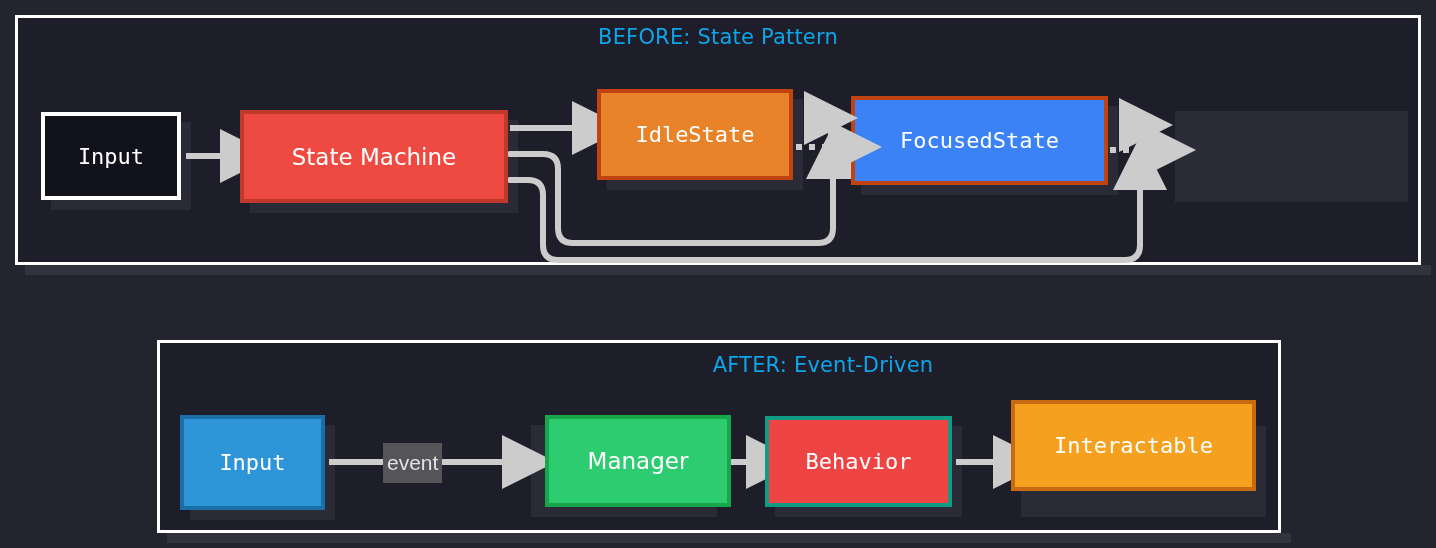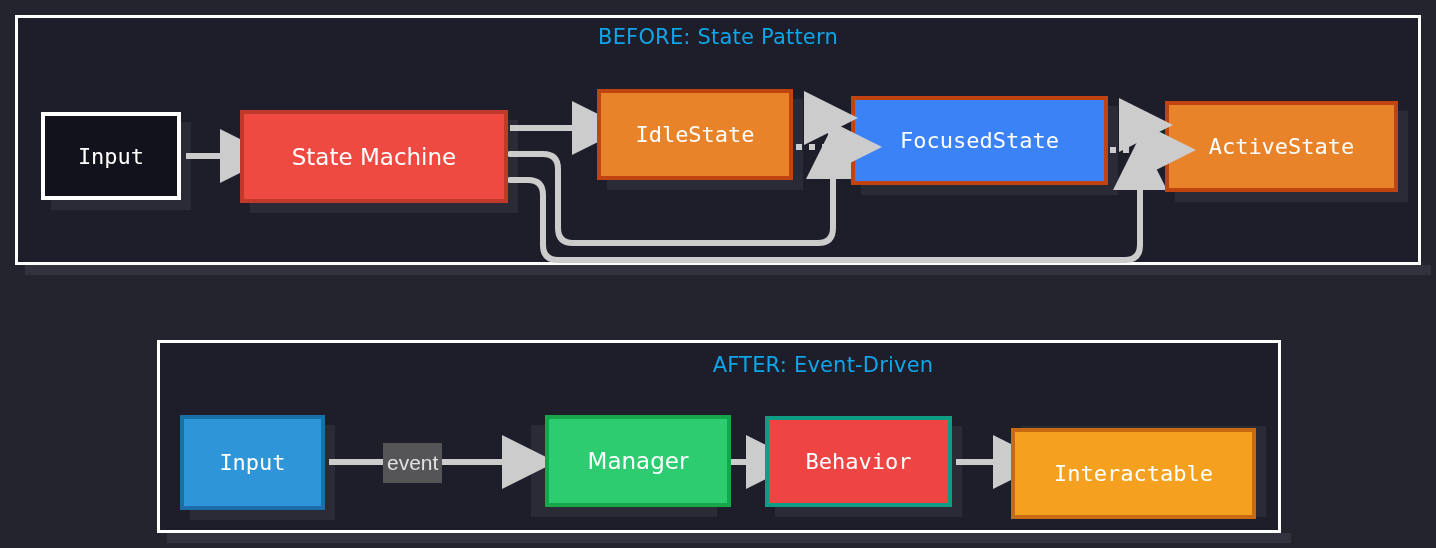--- a/index.html
+++ b/index.html
@@ -147,29 +147,28 @@
   <div class="node-shadow" style="left:1021px;top:426px; width:245px; height:91px;"></div>
 
   <div class="node mono" style="left:41px; top:112px; width:140px; height:88px; background:#12121c; border:4px solid #ffffff;">Input</div>
 
   <div class="node sans" style="left:240px; top:110px; width:268px; height:93px; background:#ef4a41; border:4px solid #c0392b;">State Machine</div>
 
   <div class="node mono" style="left:597px; top:89px; width:196px; height:91px; background:#e8832a; border:4px solid #c1430f;">IdleState</div>
 
   <div class="node mono" style="left:851px; top:96px; width:257px; height:89px; background:#3b82f6; border:4px solid #c1430f;">FocusedState</div>
 
-  <div class="node mono" style="left:1165px; top:101px; width:233px; height:91px; background:#e8832a; border:4px solid #c1430f;">ActiveState</div>
 
   <div class="node mono" style="left:180px; top:415px; width:145px; height:95px; background:#2e96d8; border:4px solid #1b6fa8;">Input</div>
 
   <div class="node sans" style="left:521px; top:415px; width:186px; height:92px; background:#2ecc71; border:4px solid #17a74a;margin-left:24px;">Manager</div>
 
   <div class="node mono" style="left:765px; top:416px; width:187px; height:91px; background:#ef4444; border:4px solid #0e9c84;">Behavior</div>
 
-  <div class="node mono" style="left:1011px; top:428px; width:245px; height:91px; background:#f5a01e; border:4px solid #c76a12;">Interactable</div>
+  <div class="node mono" style="left:1011px; top:400px; width:245px; height:91px; background:#f5a01e; border:4px solid #c76a12;">Interactable</div>
 
   <svg class="edges edges-top" viewBox="0 0 1436 548" xmlns="http://www.w3.org/2000/svg">
     <defs>
       <marker id="ah2" markerWidth="9" markerHeight="9" refX="1" refY="4.5" orient="auto" markerUnits="strokeWidth">
         <path d="M0,0 L9,4.5 L0,9 z" fill="#cccccc"></path>
       </marker>
       <marker id="ahl2" markerWidth="9" markerHeight="9" refX="8" refY="4.5" orient="auto" markerUnits="strokeWidth">
         <path d="M9,0 L0,4.5 L9,9 z" fill="#cccccc"></path>
       </marker>
     </defs>

